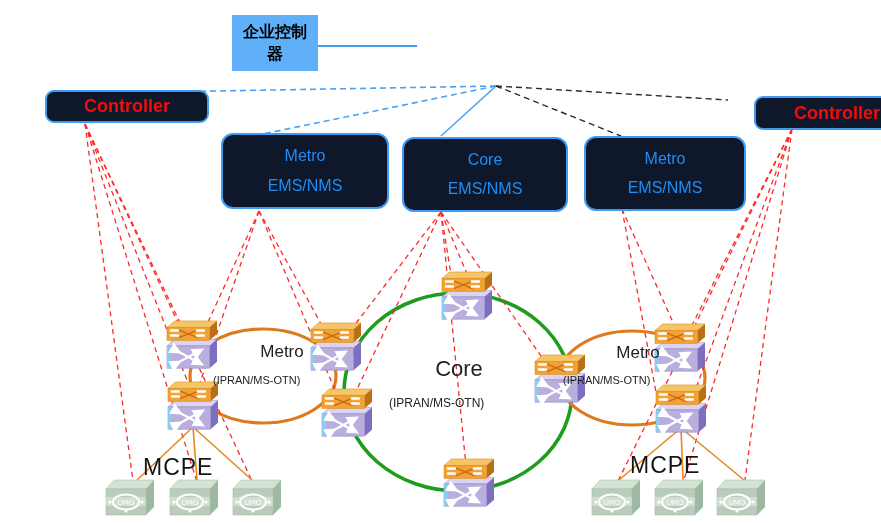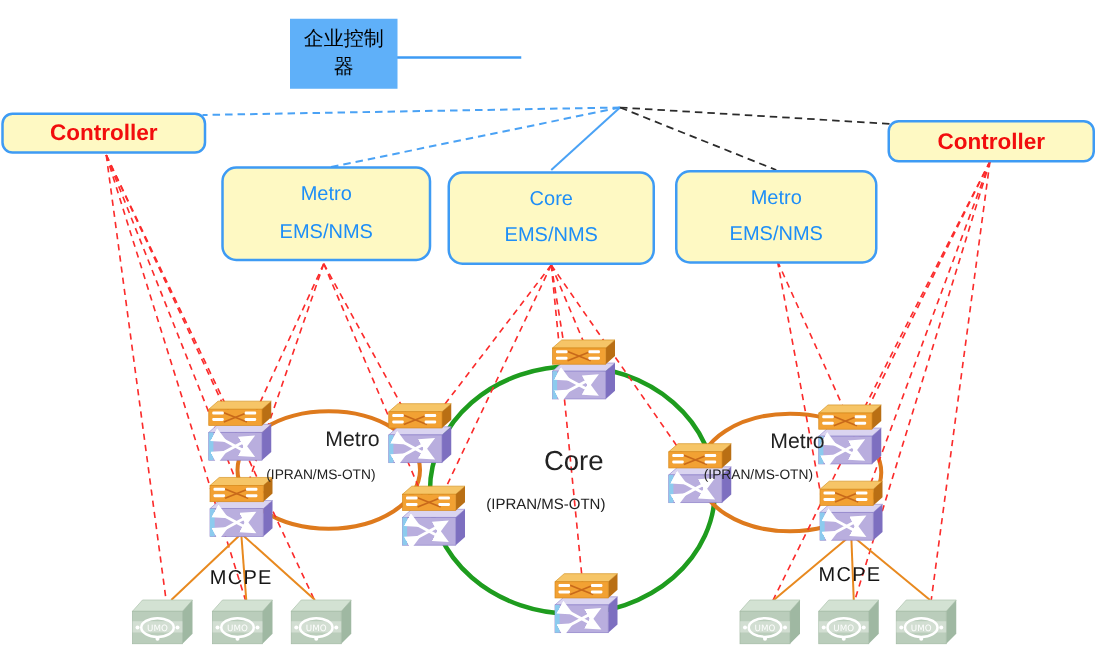--- a/index.html
+++ b/index.html
@@ -3,41 +3,41 @@
 <meta charset="utf-8">
 <style>
   html,body{margin:0;padding:0;background:#ffffff;}
   .canvas{
     position:relative;width:881px;height:523px;background:#ffffff;overflow:hidden;
     font-family:"Liberation Sans","DejaVu Sans",sans-serif;
   }
   .overlay{position:absolute;left:0;top:0;width:881px;height:523px;}
   
   .rbox{
-    position:absolute;border:2px solid #3e9bf4;border-radius:12px;background:#fef9c3;
-    display:flex;align-items:center;justify-content:center;box-sizing:border-box;
+    position:absolute;border:2px solid #3e9bf4;border-radius:12px;background:#0f172a;
+    display:flex;align-items:center;justify-content:center;box-sizing:border-box;margin-left:44px;
   }
   .ctrl{border-radius:9px;font-weight:bold;font-size:18px;color:#f20d0d;}
   .ems{flex-direction:column;justify-content:space-around;color:#1e8ef7;font-size:16px;padding:6px 0;}
   .ems .l1,.ems .l2{line-height:1;}
   .oss-box{
     position:absolute;border:2px solid #3e9bf4;border-radius:14px;background:#fff;
     box-sizing:border-box;padding:6px 12px 4px 14px;font-size:15px;line-height:1.45;
     color:#1e8ef7;text-align:left;
   }
   .oss-red{color:#fb2020;}
   .entbox{
-    position:absolute;background:#5fb0f9;color:#000;font-weight:normal;font-size:16px;
+    position:absolute;background:#5fb0f9;color:#000;font-weight:bold;font-size:16px;
     display:flex;align-items:center;justify-content:center;text-align:center;
     box-sizing:border-box;padding:4px 10px;word-break:break-all;line-height:1.35;
   }
   
   .ring-name{position:absolute;color:#222;text-align:center;}
   .ring-detail{position:absolute;color:#222;text-align:left;font-size:11px;}
-  .mcpe{position:absolute;color:#151515;font-size:16px;letter-spacing:1px;text-align:center;}
+  .mcpe{position:absolute;color:#151515;font-size:23px;letter-spacing:1px;text-align:left;}
   .dev,.cpe{position:absolute;}
 </style>
 </head>
 <body>
 
 <svg width="0" height="0" style="position:absolute" aria-hidden="true">
   <defs>
     <marker id="ah" markerWidth="7" markerHeight="7" refX="3.2" refY="2.6" orient="auto">
       <path d="M0,0 L5.6,2.6 L0,5.2 Z" fill="#ffffff"></path>
     </marker>

